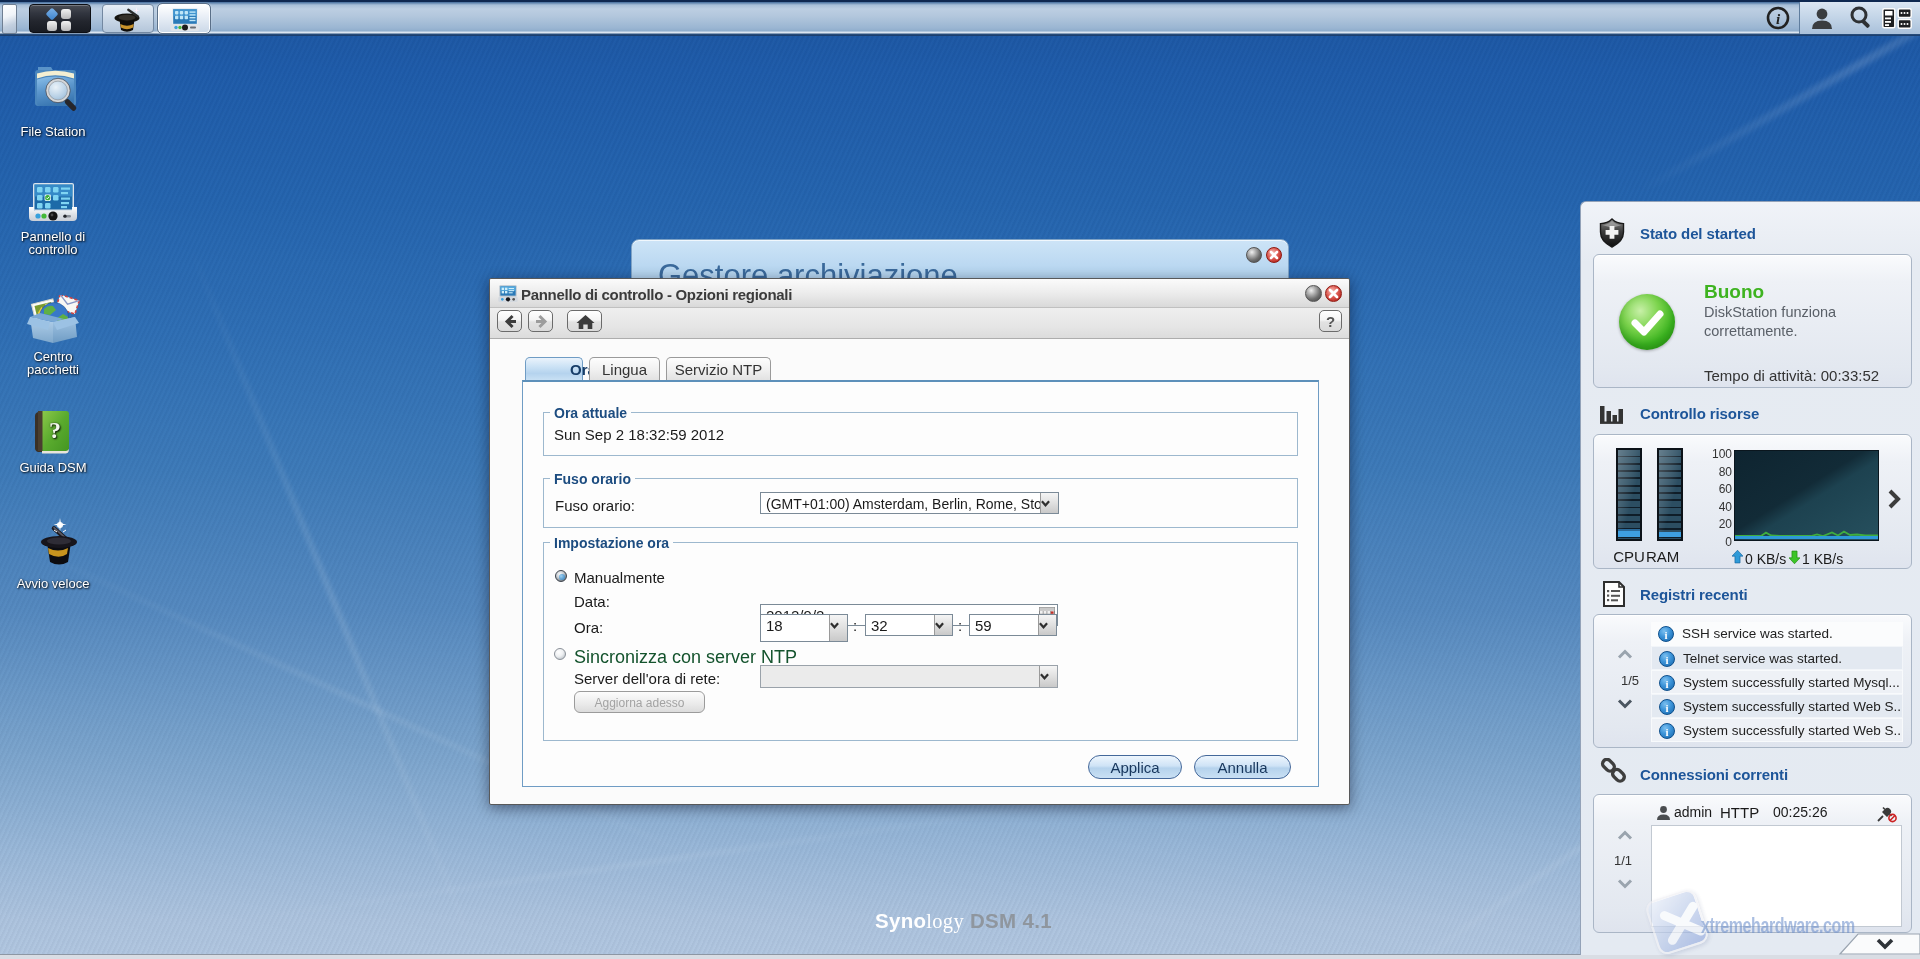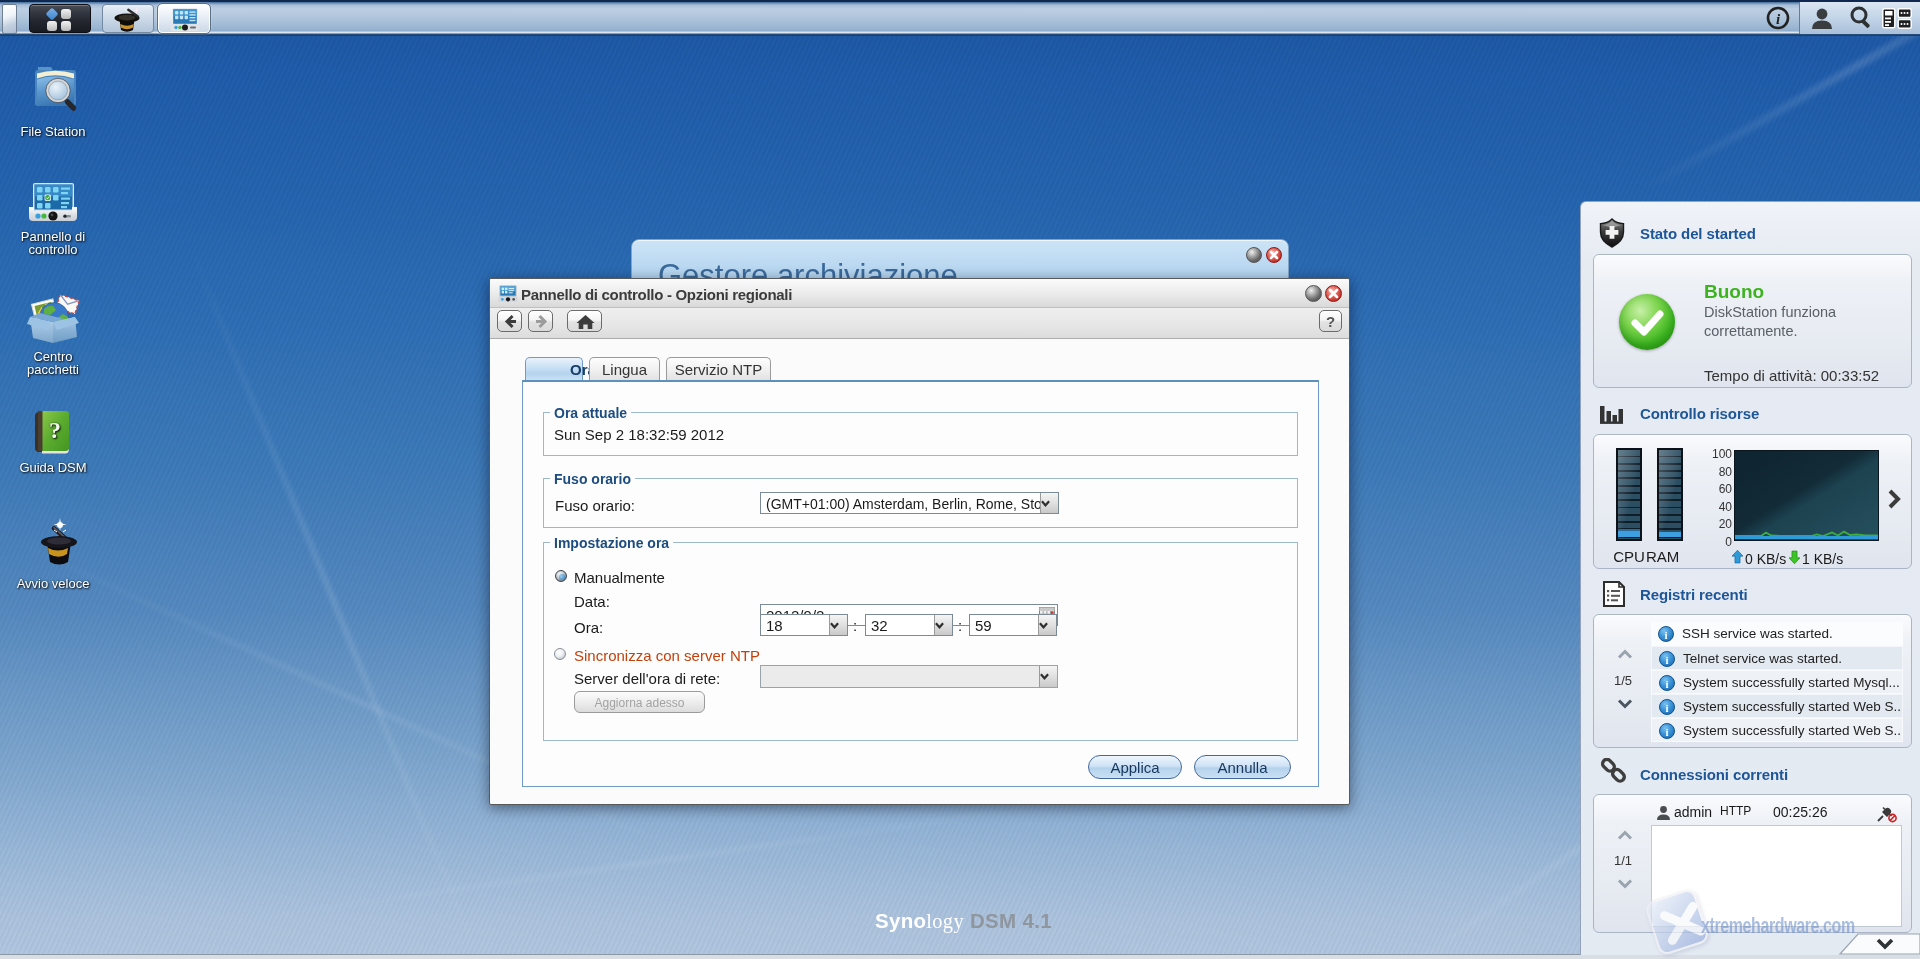--- a/index.html
+++ b/index.html
@@ -350,42 +350,42 @@
       <svg class="abs" style="right:2px; top:2px;" width="16" height="16" viewBox="0 0 16 16">
           <rect x="0.5" y="0.5" width="15" height="15" fill="#f0f0f0" stroke="#888"></rect>
           <rect x="0.5" y="0.5" width="15" height="3.4" fill="#c8c8c8"></rect>
           <g stroke="#999" stroke-width="0.9">
             <path d="M4.2 4 V15 M7.9 4 V15 M11.6 4 V15 M1 7.2 H15 M1 10.4 H15 M1 13.6 H15"></path>
           </g>
           <rect x="11.8" y="4.4" width="2.8" height="2.4" fill="#c03028"></rect>
         </svg>
     </div>
     <div class="abs" style="left:30px; top:76px; font-size:15px; color:#1a1a1a;">Ora:</div>
-    <div class="combo" style="left:216px; top:71px; width:88px; height:22px;">
+    <div class="combo" style="left:216px; top:71px; width:88px; height:28px;">
       <div class="abs" style="left:5px; top:2px; font-size:15px; color:#1a1a1a;">18</div>
       <div class="cbtn"><svg class="chev" viewBox="0 0 10 10">
             <path d="M1 2.5 L5 7 L9 2.5" stroke="#2e2e2e" stroke-width="2.4" fill="none"></path>
           </svg></div>
     </div>
     <div class="abs" style="left:309px; top:74px; font-size:15px; color:#1a1a1a;">:</div>
     <div class="combo" style="left:321px; top:71px; width:88px; height:22px;">
       <div class="abs" style="left:5px; top:2px; font-size:15px; color:#1a1a1a;">32</div>
       <div class="cbtn"><svg class="chev" viewBox="0 0 10 10">
             <path d="M1 2.5 L5 7 L9 2.5" stroke="#2e2e2e" stroke-width="2.4" fill="none"></path>
           </svg></div>
     </div>
     <div class="abs" style="left:414px; top:74px; font-size:15px; color:#1a1a1a;">:</div>
     <div class="combo" style="left:425px; top:71px; width:88px; height:22px;">
       <div class="abs" style="left:5px; top:2px; font-size:15px; color:#1a1a1a;">59</div>
       <div class="cbtn"><svg class="chev" viewBox="0 0 10 10">
             <path d="M1 2.5 L5 7 L9 2.5" stroke="#2e2e2e" stroke-width="2.4" fill="none"></path>
           </svg></div>
     </div>
     <div class="abs" style="left:10px; top:105px; width:12px; height:12px; border-radius:50%; background:radial-gradient(circle at 38% 32%, #ffffff 0%, #eef0f2 45%, #c2c8ce 80%, #a8b0b8 100%); border:1px solid #8a9098;"></div>
-    <div class="abs" style="left:30px; top:104px; font-size:15px; color:#c2410c;">Sincronizza con server NTP</div>
+    <div class="abs" style="left:30px; top:104px; font-size:18px; color:#14532d;">Sincronizza con server NTP</div>
     <div class="abs" style="left:30px; top:127px; font-size:15px; color:#1a1a1a;">Server dell'ora di rete:</div>
     <div class="combo" style="left:216px; top:122px; width:298px; height:23px; background:#ebebeb; border-color:#9aa2aa;">
       <div class="cbtn"><svg class="chev" viewBox="0 0 10 10">
             <path d="M1 2.5 L5 7 L9 2.5" stroke="#2e2e2e" stroke-width="2.4" fill="none"></path>
           </svg></div>
     </div>
     <div class="abs" style="left:30px; top:148px; width:131px; height:22px; background:linear-gradient(180deg,#fcfcfc 0%,#ececec 55%,#dcdcdc 100%); border:1px solid #9b9b9b; border-radius:6px; text-align:center; line-height:22px; font-size:12px; color:#a3a3a3;">Aggiorna adesso</div>
   </div>
 
   <div class="abs" style="left:598px; top:476px; width:94px; height:24px; border:1px solid #44689a; border-radius:12px; background:linear-gradient(180deg,#eef6fd 0%,#cfe3f6 45%,#b5d2ec 55%,#c9e0f4 100%); text-align:center; line-height:23px; font-size:15px; color:#17365c;">Applica</div>
@@ -469,21 +469,21 @@
         <rect x="9" y="13.8" width="9" height="2"></rect>
         <rect x="5" y="18" width="2.2" height="2.2"></rect>
         <rect x="9" y="18.3" width="7" height="2"></rect>
       </g>
   </svg>
   <div class="shead" style="left:59px; top:384px;">Registri recenti</div>
   <div class="spanel" style="top:412px; height:134px;">
     <svg class="pagarrow" style="left:23px; top:34px;" viewBox="0 0 16 10">
         <path d="M2 8.5 L8 2.5 L14 8.5" stroke="#9aa4ae" stroke-width="3" fill="none"></path>
       </svg>
-    <div class="abs" style="left:13px; top:58px; width:32px; text-align:center; font-size:13px; color:#333;">1/5</div>
+    <div class="abs" style="left:13px; top:58px; width:32px; text-align:right; font-size:13px; color:#333;">1/5</div>
     <svg class="pagarrow" style="left:23px; top:84px;" viewBox="0 0 16 10">
         <path d="M2 1.5 L8 7.5 L14 1.5" stroke="#4a5560" stroke-width="3" fill="none"></path>
       </svg>
     <div class="lrow" style="left:57px; top:7px; background:#fbfcfd;"><div class="infoi">i</div><span style="margin-left:31px;">SSH service was started.</span></div>
     <div class="lrow" style="left:57px; top:31px; background:#e3e9f1; border:1px solid #f2f5f9;"><div class="infoi">i</div><span style="margin-left:31px;">Telnet service was started.</span></div>
     <div class="lrow" style="left:57px; top:55px; background:#eef1f6; border:1px solid #f8fafc;"><div class="infoi">i</div><span style="margin-left:31px;">System successfully started Mysql...</span></div>
     <div class="lrow" style="left:57px; top:79px; background:#e3e9f1; border:1px solid #f2f5f9;"><div class="infoi">i</div><span style="margin-left:31px;">System successfully started Web S...</span></div>
     <div class="lrow" style="left:57px; top:103px; background:#eef1f6; border:1px solid #f8fafc;"><div class="infoi">i</div><span style="margin-left:31px;">System successfully started Web S...</span></div>
   </div>
   <svg class="abs" style="left:18px; top:556px;" width="30" height="30" viewBox="0 0 30 30">
@@ -492,21 +492,21 @@
       <rect x="13" y="13" width="13" height="8.5" rx="4.2" transform="rotate(45 19.5 17.2)"></rect>
     </g>
   </svg>
   <div class="shead" style="left:59px; top:564px;">Connessioni correnti</div>
   <div class="spanel" style="top:592px; height:139px;">
     <svg class="abs" style="left:62px; top:10px;" width="15" height="16" viewBox="0 0 15 16">
         <circle cx="7.5" cy="4.5" r="3.4" fill="#4a4d50"></circle>
         <path d="M1 15 Q1 9.5 7.5 9.5 Q14 9.5 14 15 Z" fill="#4a4d50"></path>
       </svg>
     <div class="abs" style="left:80px; top:9px; font-size:14px; color:#1a1a1a;">admin</div>
-    <div class="abs" style="left:126px; top:9px; font-size:12px; color:#1a1a1a;">HTTP</div>
+    <div class="abs" style="left:126px; top:9px; font-size:15px; color:#1a1a1a;">HTTP</div>
     <div class="abs" style="left:179px; top:9px; font-size:14px; color:#1a1a1a;">00:25:26</div>
     <svg class="abs" style="left:282px; top:10px;" width="22" height="18" viewBox="0 0 22 18">
       <path d="M2 16 L7 11" stroke="#3a3a3a" stroke-width="1.8"></path>
       <path d="M6 7 l5 5 l3 -3 a3.5 3.5 0 0 0 -5 -5 z" fill="#3a3a3a"></path>
       <path d="M9 4.5 l-2 -2 M13.5 9 l2 2" stroke="#3a3a3a" stroke-width="1.6"></path>
       <circle cx="16.5" cy="13" r="3.6" fill="none" stroke="#cc2222" stroke-width="1.6"></circle>
       <path d="M14 15.5 L19 10.5" stroke="#cc2222" stroke-width="1.6"></path>
     </svg>
     <div class="abs" style="left:57px; top:30px; width:251px; height:102px; background:#fff; border:1px solid #c2c9d2;"></div>
     <svg class="pagarrow" style="left:23px; top:35px;" viewBox="0 0 16 10">

